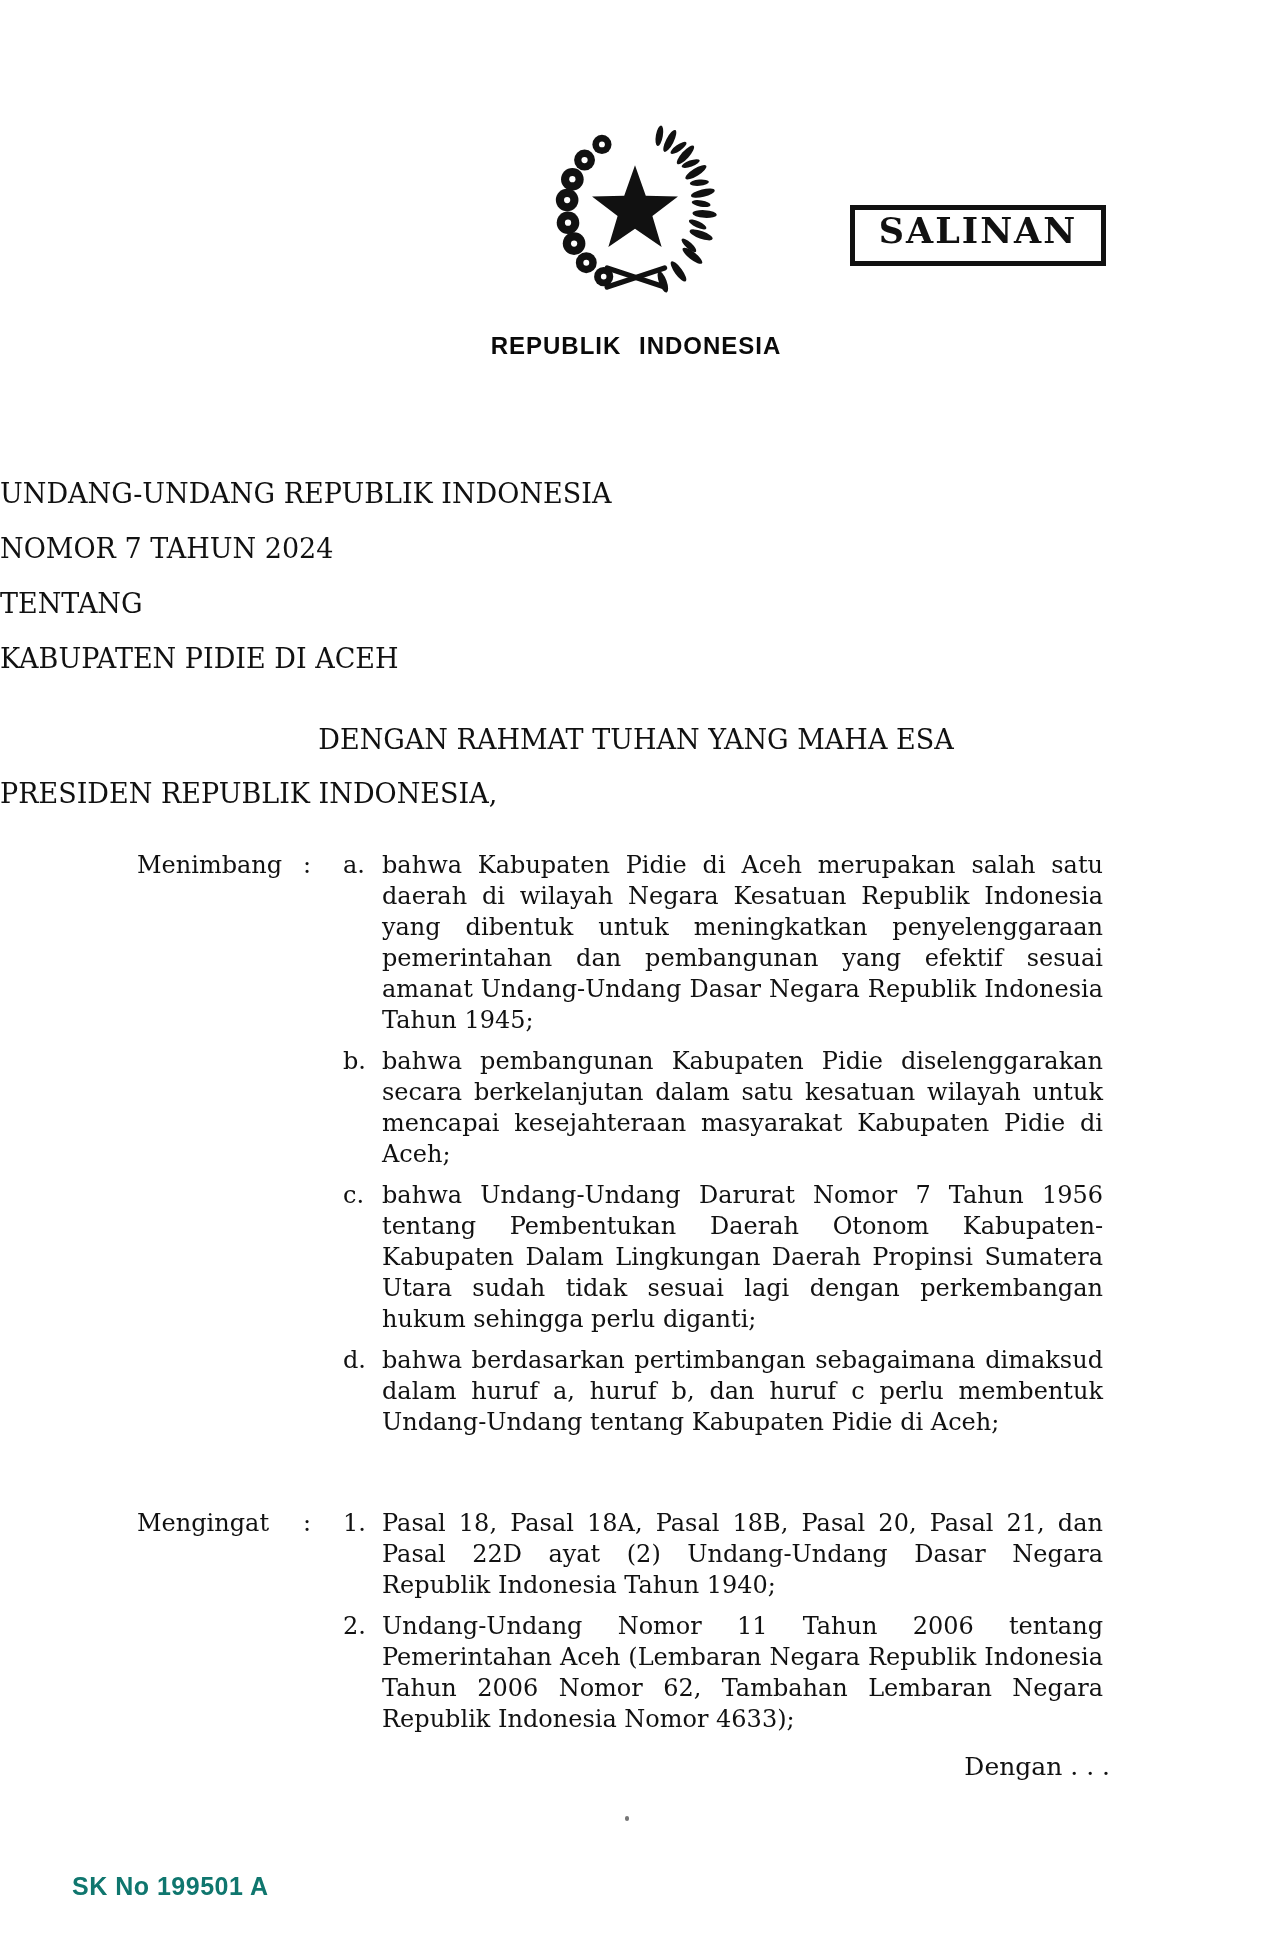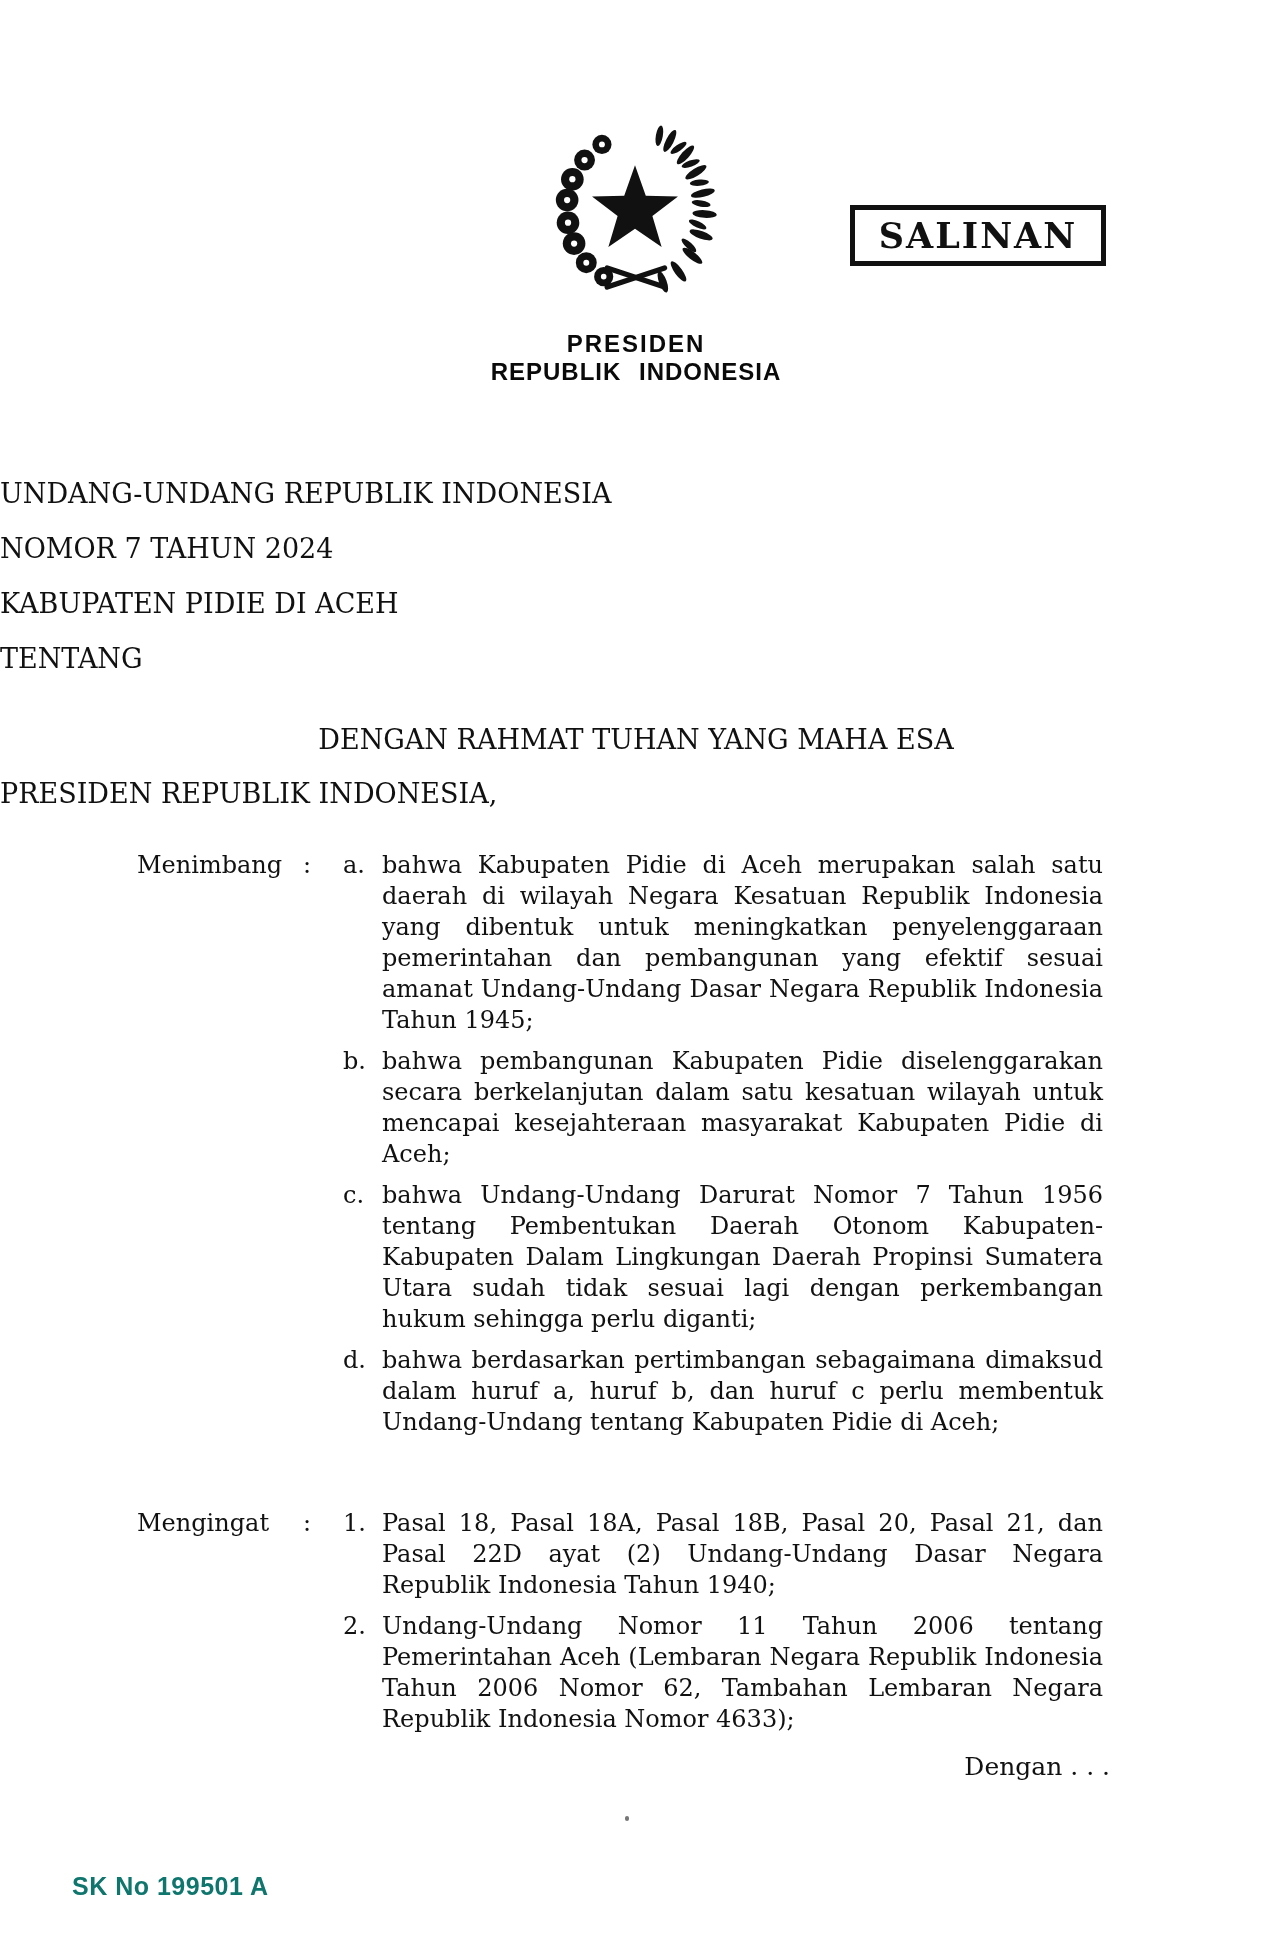--- a/index.html
+++ b/index.html
@@ -26,21 +26,21 @@
 
   .salinan-box {
     position: absolute;
     left: 850px;
     top: 205px;
     width: 256px;
     height: 61px;
     border: 5px solid #111;
     box-sizing: border-box;
     display: flex;
-    align-items: center;
+    align-items: flex-start;
     justify-content: center;
     font-weight: bold;
     font-size: 35px;
     letter-spacing: 2px;
   }
 
   .letterhead {
     position: absolute;
     left: 0;
     top: 331px;
@@ -180,29 +180,28 @@
         <path d="M34,98 L67,87" stroke="#111" stroke-width="3" stroke-linecap="round"></path>
       </g>
     </svg>
   </div>
 
   <div class="salinan-box">
     <span>SALINAN</span>
   </div>
 
   <div class="letterhead">
-    <div class="lh1">PRESIDEN</div>
     <div class="lh2">REPUBLIK INDONESIA</div>
   </div>
 
   <div class="title-block">
     <div>UNDANG-UNDANG REPUBLIK INDONESIA</div>
     <div>NOMOR 7 TAHUN 2024</div>
+    <div>TENTANG</div>
     <div>KABUPATEN PIDIE DI ACEH</div>
-    <div>TENTANG</div>
   </div>
 
   <div class="invocation">DENGAN RAHMAT TUHAN YANG MAHA ESA</div>
   <div class="salutation">PRESIDEN REPUBLIK INDONESIA,</div>
 
   <div class="clauses">
 
     <div class="clause-row">
       <div class="clause-label">Menimbang</div>
       <div class="clause-colon">:</div>

